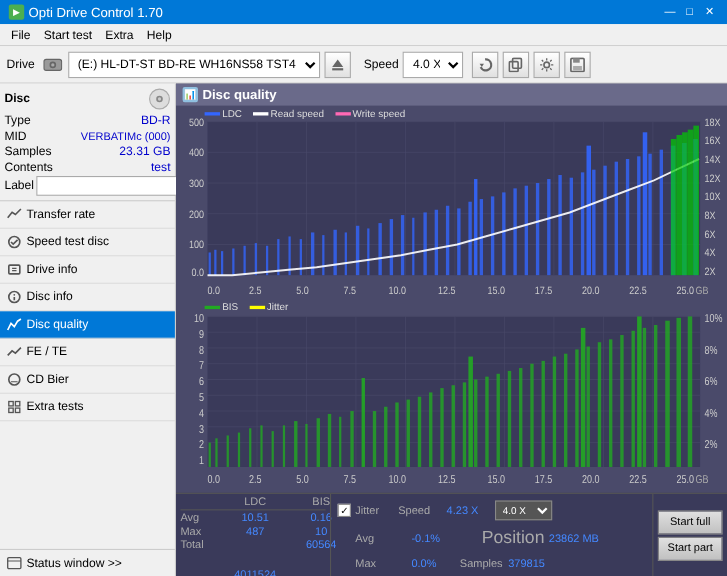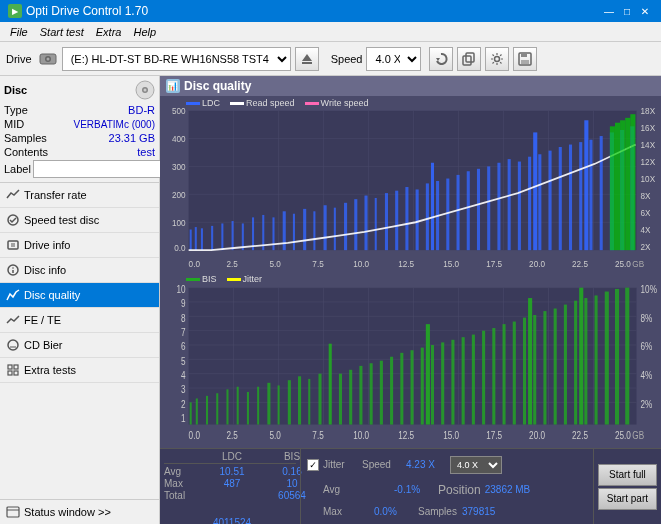--- a/index.html
+++ b/index.html
@@ -7,21 +7,21 @@
 
     
     .titlebar { background: #0078d7; color: white; height: 22px; display: flex; align-items: center; justify-content: space-between; padding: 0 8px; font-size: 12px; }
     .titlebar-left { display: flex; align-items: center; gap: 4px; }
     .titlebar-icon { width: 14px; height: 14px; background: #4caf50; border-radius: 2px; display: flex; align-items: center; justify-content: center; font-size: 8px; color: white; }
     .titlebar-controls { display: flex; gap: 2px; }
     .titlebar-btn { width: 16px; height: 16px; display: flex; align-items: center; justify-content: center; font-size: 10px; color: white; cursor: pointer; }
 
     
     .menubar { background: #f0f0f0; height: 20px; display: flex; align-items: center; border-bottom: 1px solid #ccc; padding: 0 4px; }
-    .menubar-item { padding: 2px 6px; font-size: 11px; cursor: pointer; color: #000; font-style: italic; }
+    .menubar-item { padding: 2px 6px; font-size: 11px; cursor: pointer; color: #000; }
 
     
     .toolbar { background: #f0f0f0; height: 34px; display: flex; align-items: center; padding: 0 6px; border-bottom: 1px solid #ccc; gap: 4px; }
     .toolbar-label { font-size: 11px; color: #000; margin-right: 2px; }
     .drive-select { height: 24px; font-size: 11px; border: 1px solid #aaa; background: white; padding: 0 4px; min-width: 200px; }
     .toolbar-btn { height: 24px; padding: 0 4px; border: 1px solid #aaa; background: linear-gradient(to bottom, #fff, #e0e0e0); cursor: pointer; display: flex; align-items: center; justify-content: center; }
     .speed-label { font-size: 11px; margin-left: 8px; }
     .speed-select { height: 24px; font-size: 11px; border: 1px solid #aaa; background: white; padding: 0 4px; width: 55px; }
 
     
@@ -533,22 +533,22 @@
           </div>
           <span style="font-size:10px;color:#aaa;min-width:35px;">Jitter</span>
           <span style="font-size:10px;color:#aaa;min-width:40px;">Speed</span>
           <span style="font-size:10px;color:#4488ff;min-width:40px;">4.23 X</span>
           <select style="height:18px;font-size:9px;border:1px solid #888;background:#555;color:white;padding:0 2px;width:52px;">
             <option>4.0 X</option>
           </select>
         </div>
         <div style="display:flex;align-items:center;gap:4px;">
           <span style="font-size:10px;color:#aaa;min-width:47px;margin-left:16px;">Avg</span>
-          <span style="font-size:10px;color:#4488ff;min-width:40px;margin-left:20px;">-0.1%</span>
-          <span style="font-size:12px;color:#aaa;min-width:40px;">Position</span>
+          <span style="font-size:10px;color:#4488ff;min-width:40px;">-0.1%</span>
+          <span style="font-size:16px;color:#aaa;min-width:40px;margin-left:20px;">Position</span>
           <span style="font-size:10px;color:#4488ff;">23862 MB</span>
         </div>
         <div style="display:flex;align-items:center;gap:4px;">
           <span style="font-size:10px;color:#aaa;min-width:47px;margin-left:16px;">Max</span>
           <span style="font-size:10px;color:#4488ff;min-width:40px;">0.0%</span>
           <span style="font-size:10px;color:#aaa;min-width:40px;">Samples</span>
           <span style="font-size:10px;color:#4488ff;">379815</span>
         </div>
       </div>
 

